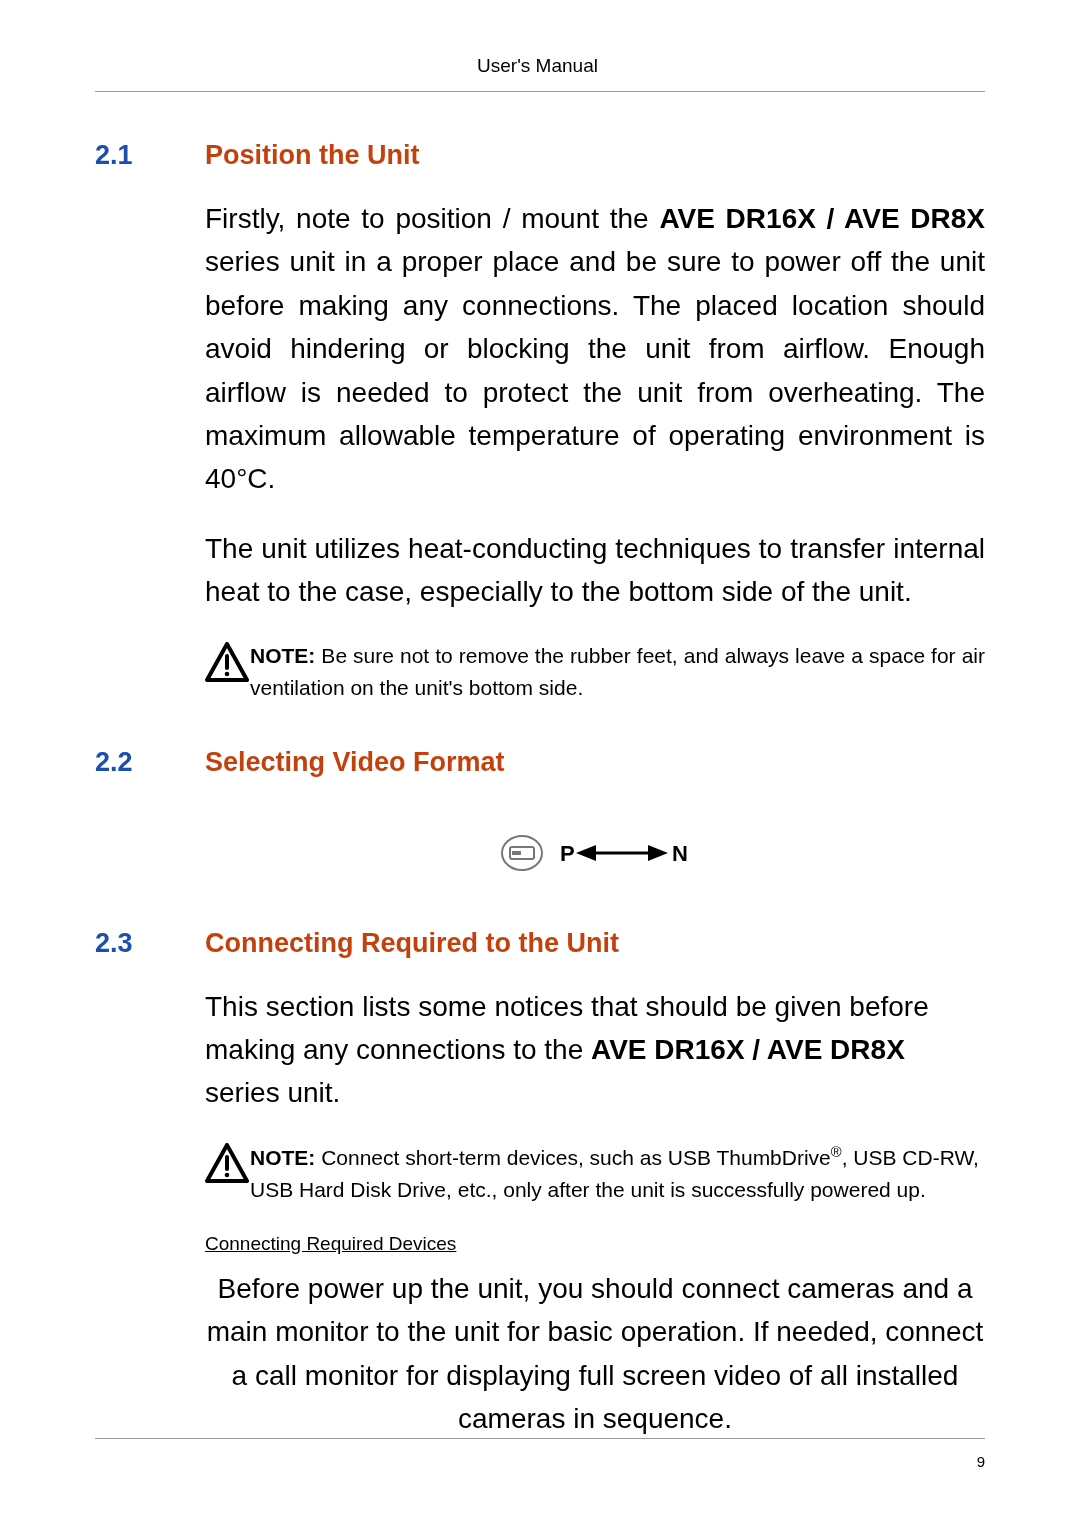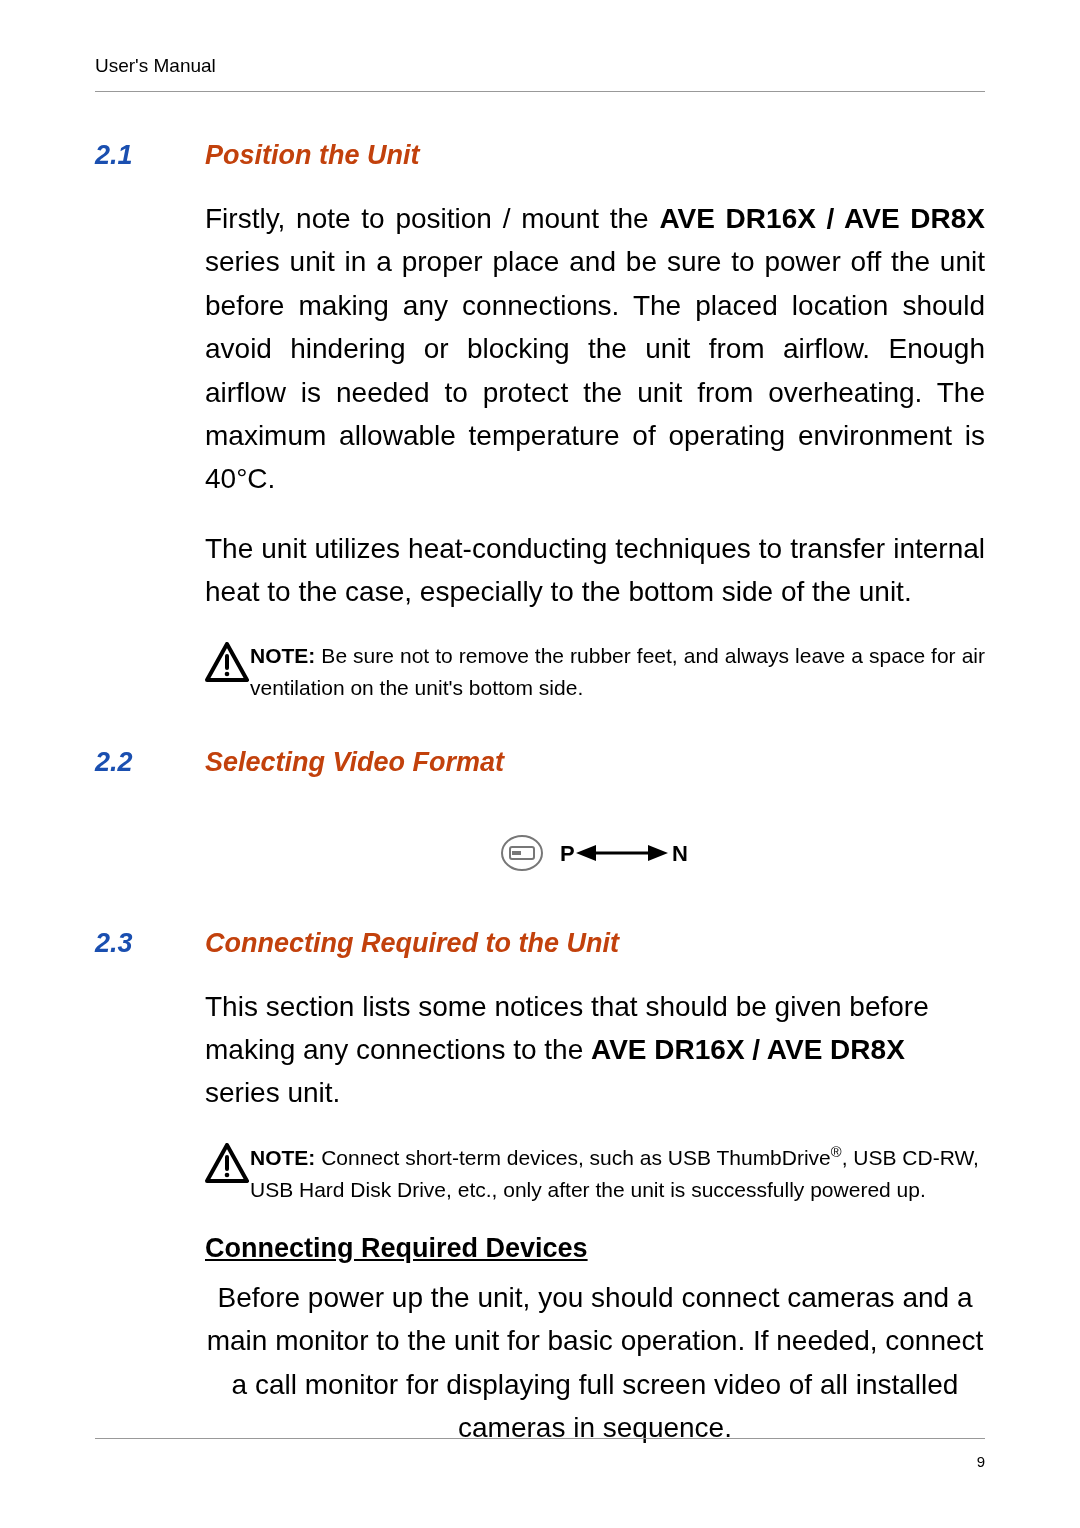--- a/index.html
+++ b/index.html
@@ -12,36 +12,35 @@
       height: 1528px;
       background: #ffffff;
       font-family: Arial, Helvetica, sans-serif;
       color: #000000;
       position: relative;
     }
     .page {
       padding: 55px 95px 50px 95px;
     }
     .header {
-      text-align: left;
+      text-align: center;
       font-size: 19px;
       color: #000000;
       padding-bottom: 14px;
       border-bottom: 1px solid #999;
       margin-bottom: 48px;
       padding-right: 5px;
     }
     .section {
       margin-bottom: 42px;
     }
     .section-heading {
       display: flex;
       align-items: center;
       margin-bottom: 26px;
-      font-style: italic;
     }
     .section-number {
       color: #1a4fb0;
       font-size: 27px;
       font-weight: bold;
       width: 110px;
       flex-shrink: 0;
     }
     .section-title {
       color: #c2410c;
@@ -85,22 +84,22 @@
       display: flex;
       justify-content: center;
       padding: 26px 0 10px 0;
     }
     .switch-svg {
       width: 190px;
       height: 46px;
     }
     .subheading {
       margin-left: 110px;
-      font-size: 27px;
-      font-weight: bold;
+      font-size: 19px;
+      font-weight: normal;
       text-decoration: underline;
       margin-bottom: 12px;
       margin-top: 8px;
     }
     .sup {
       font-size: 0.7em;
       vertical-align: super;
     }
     .footer {
       position: absolute;

